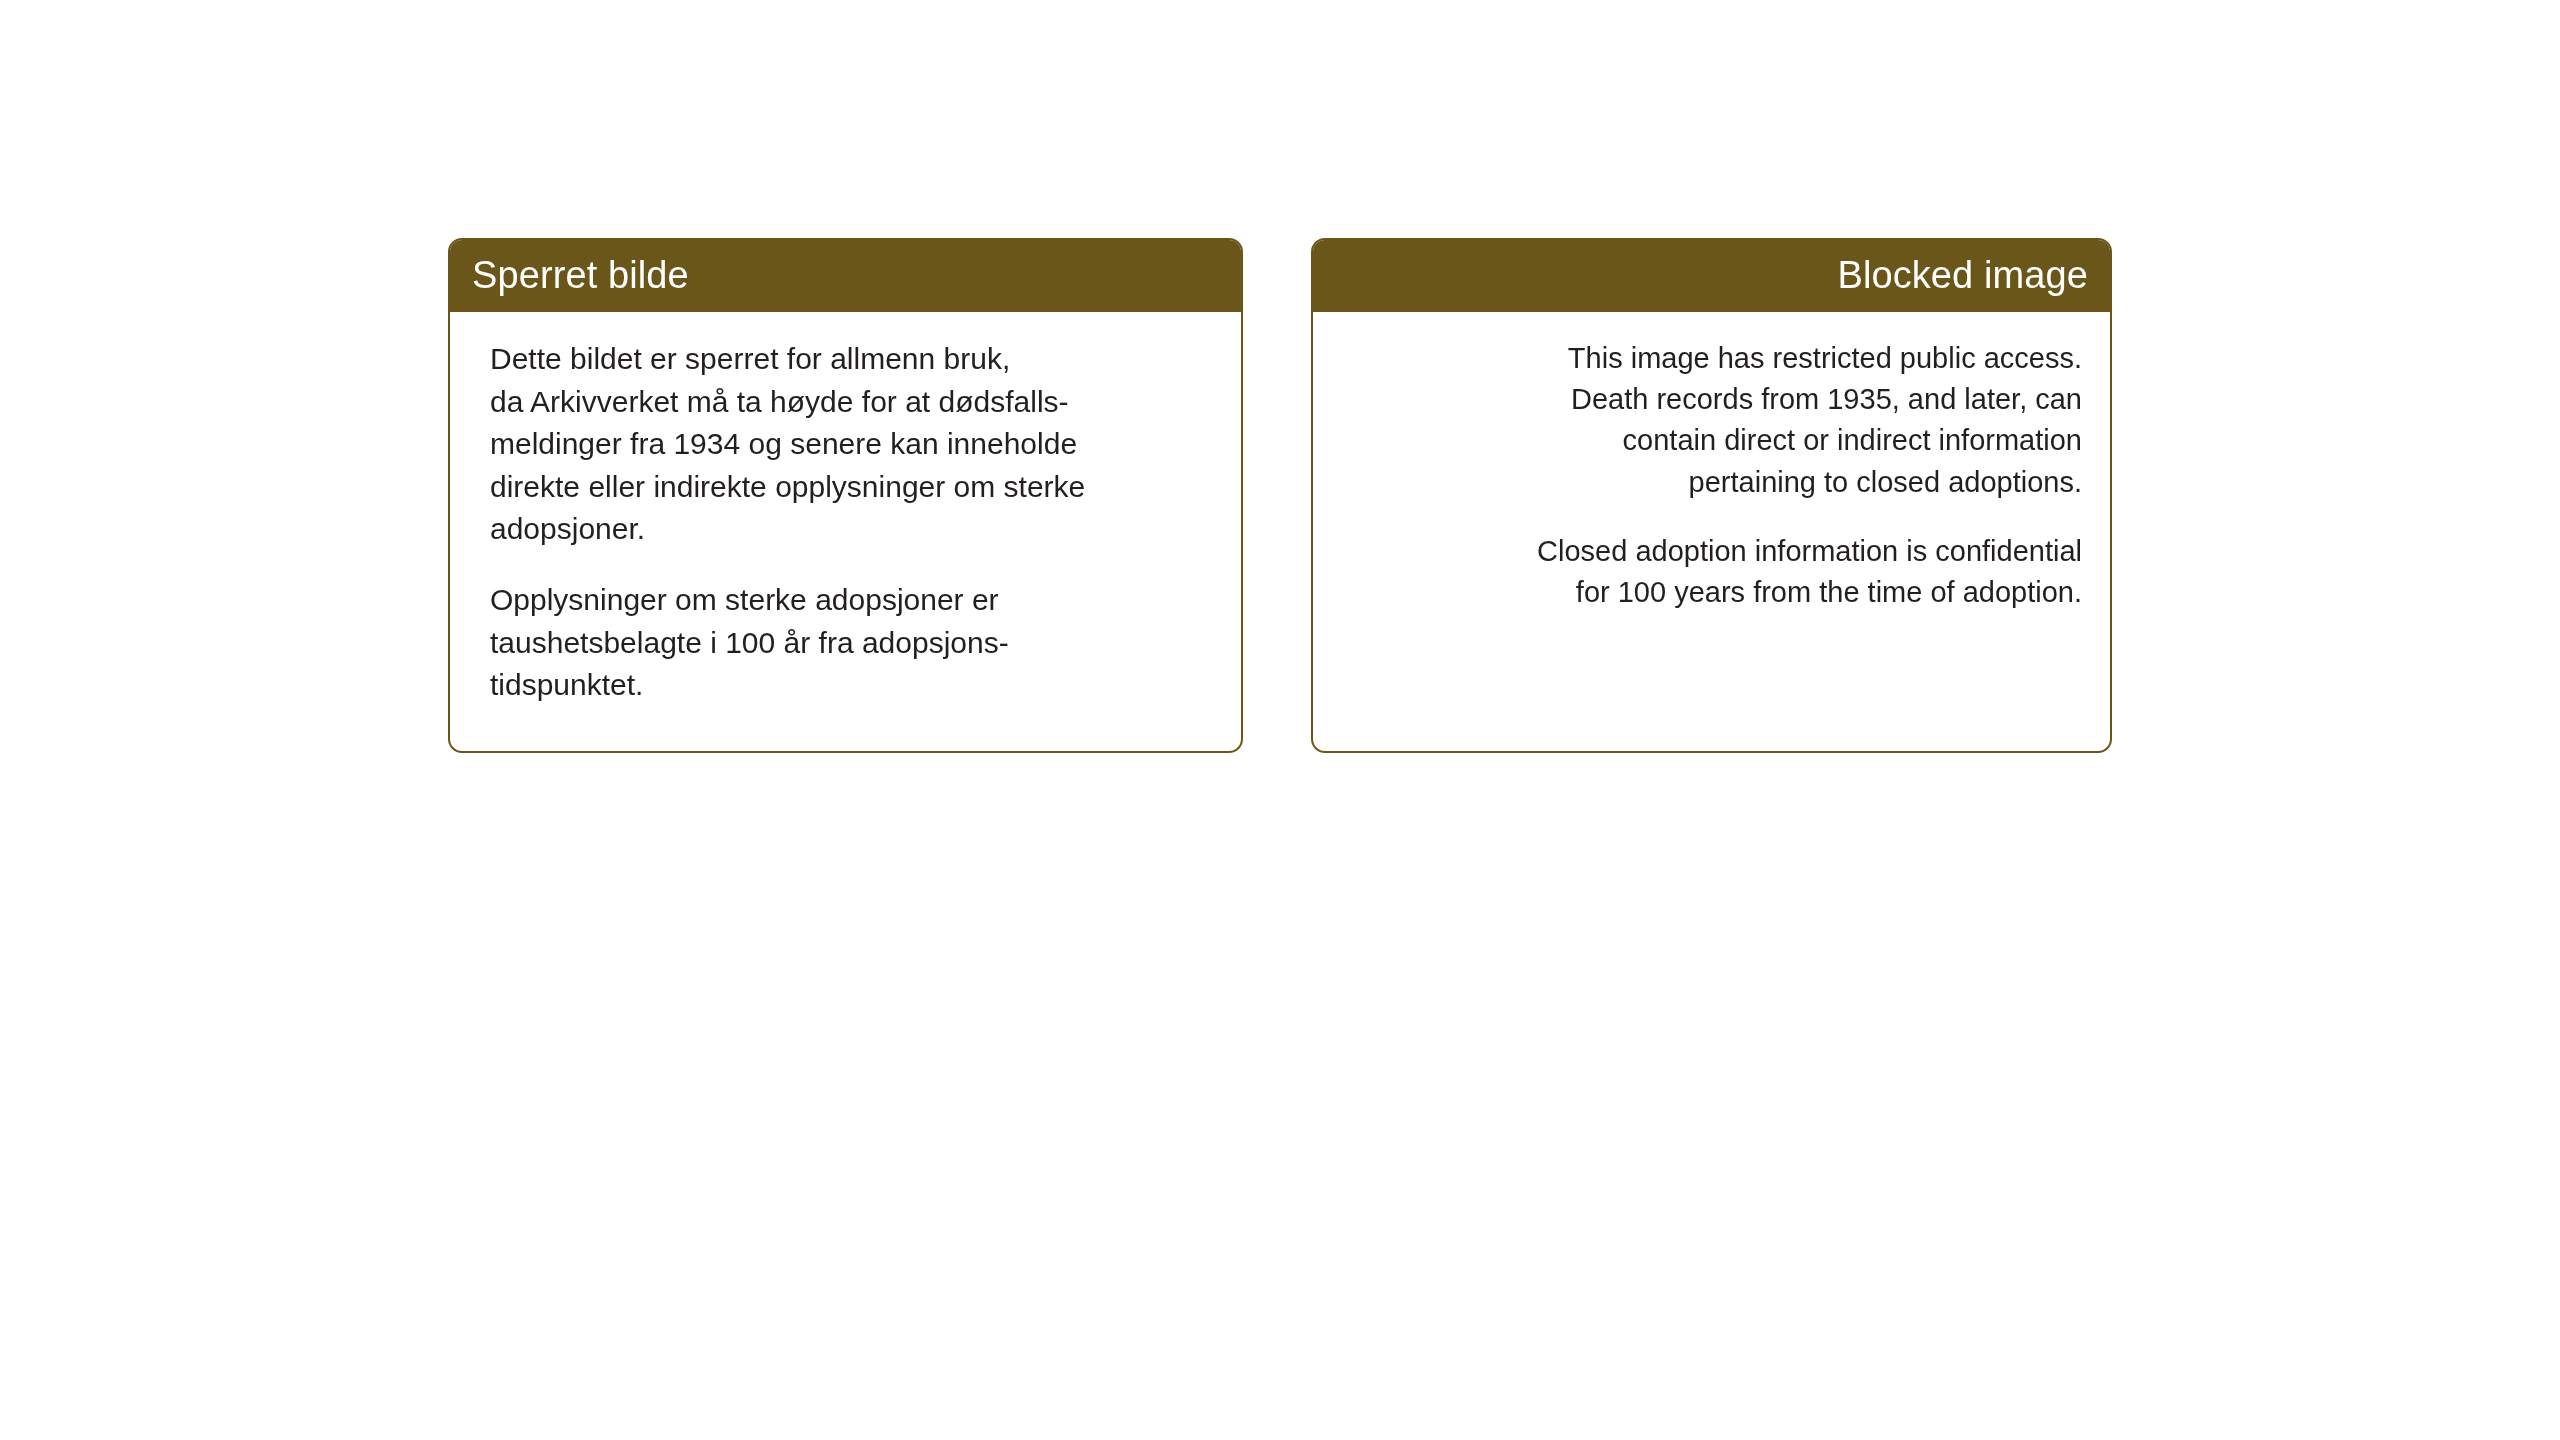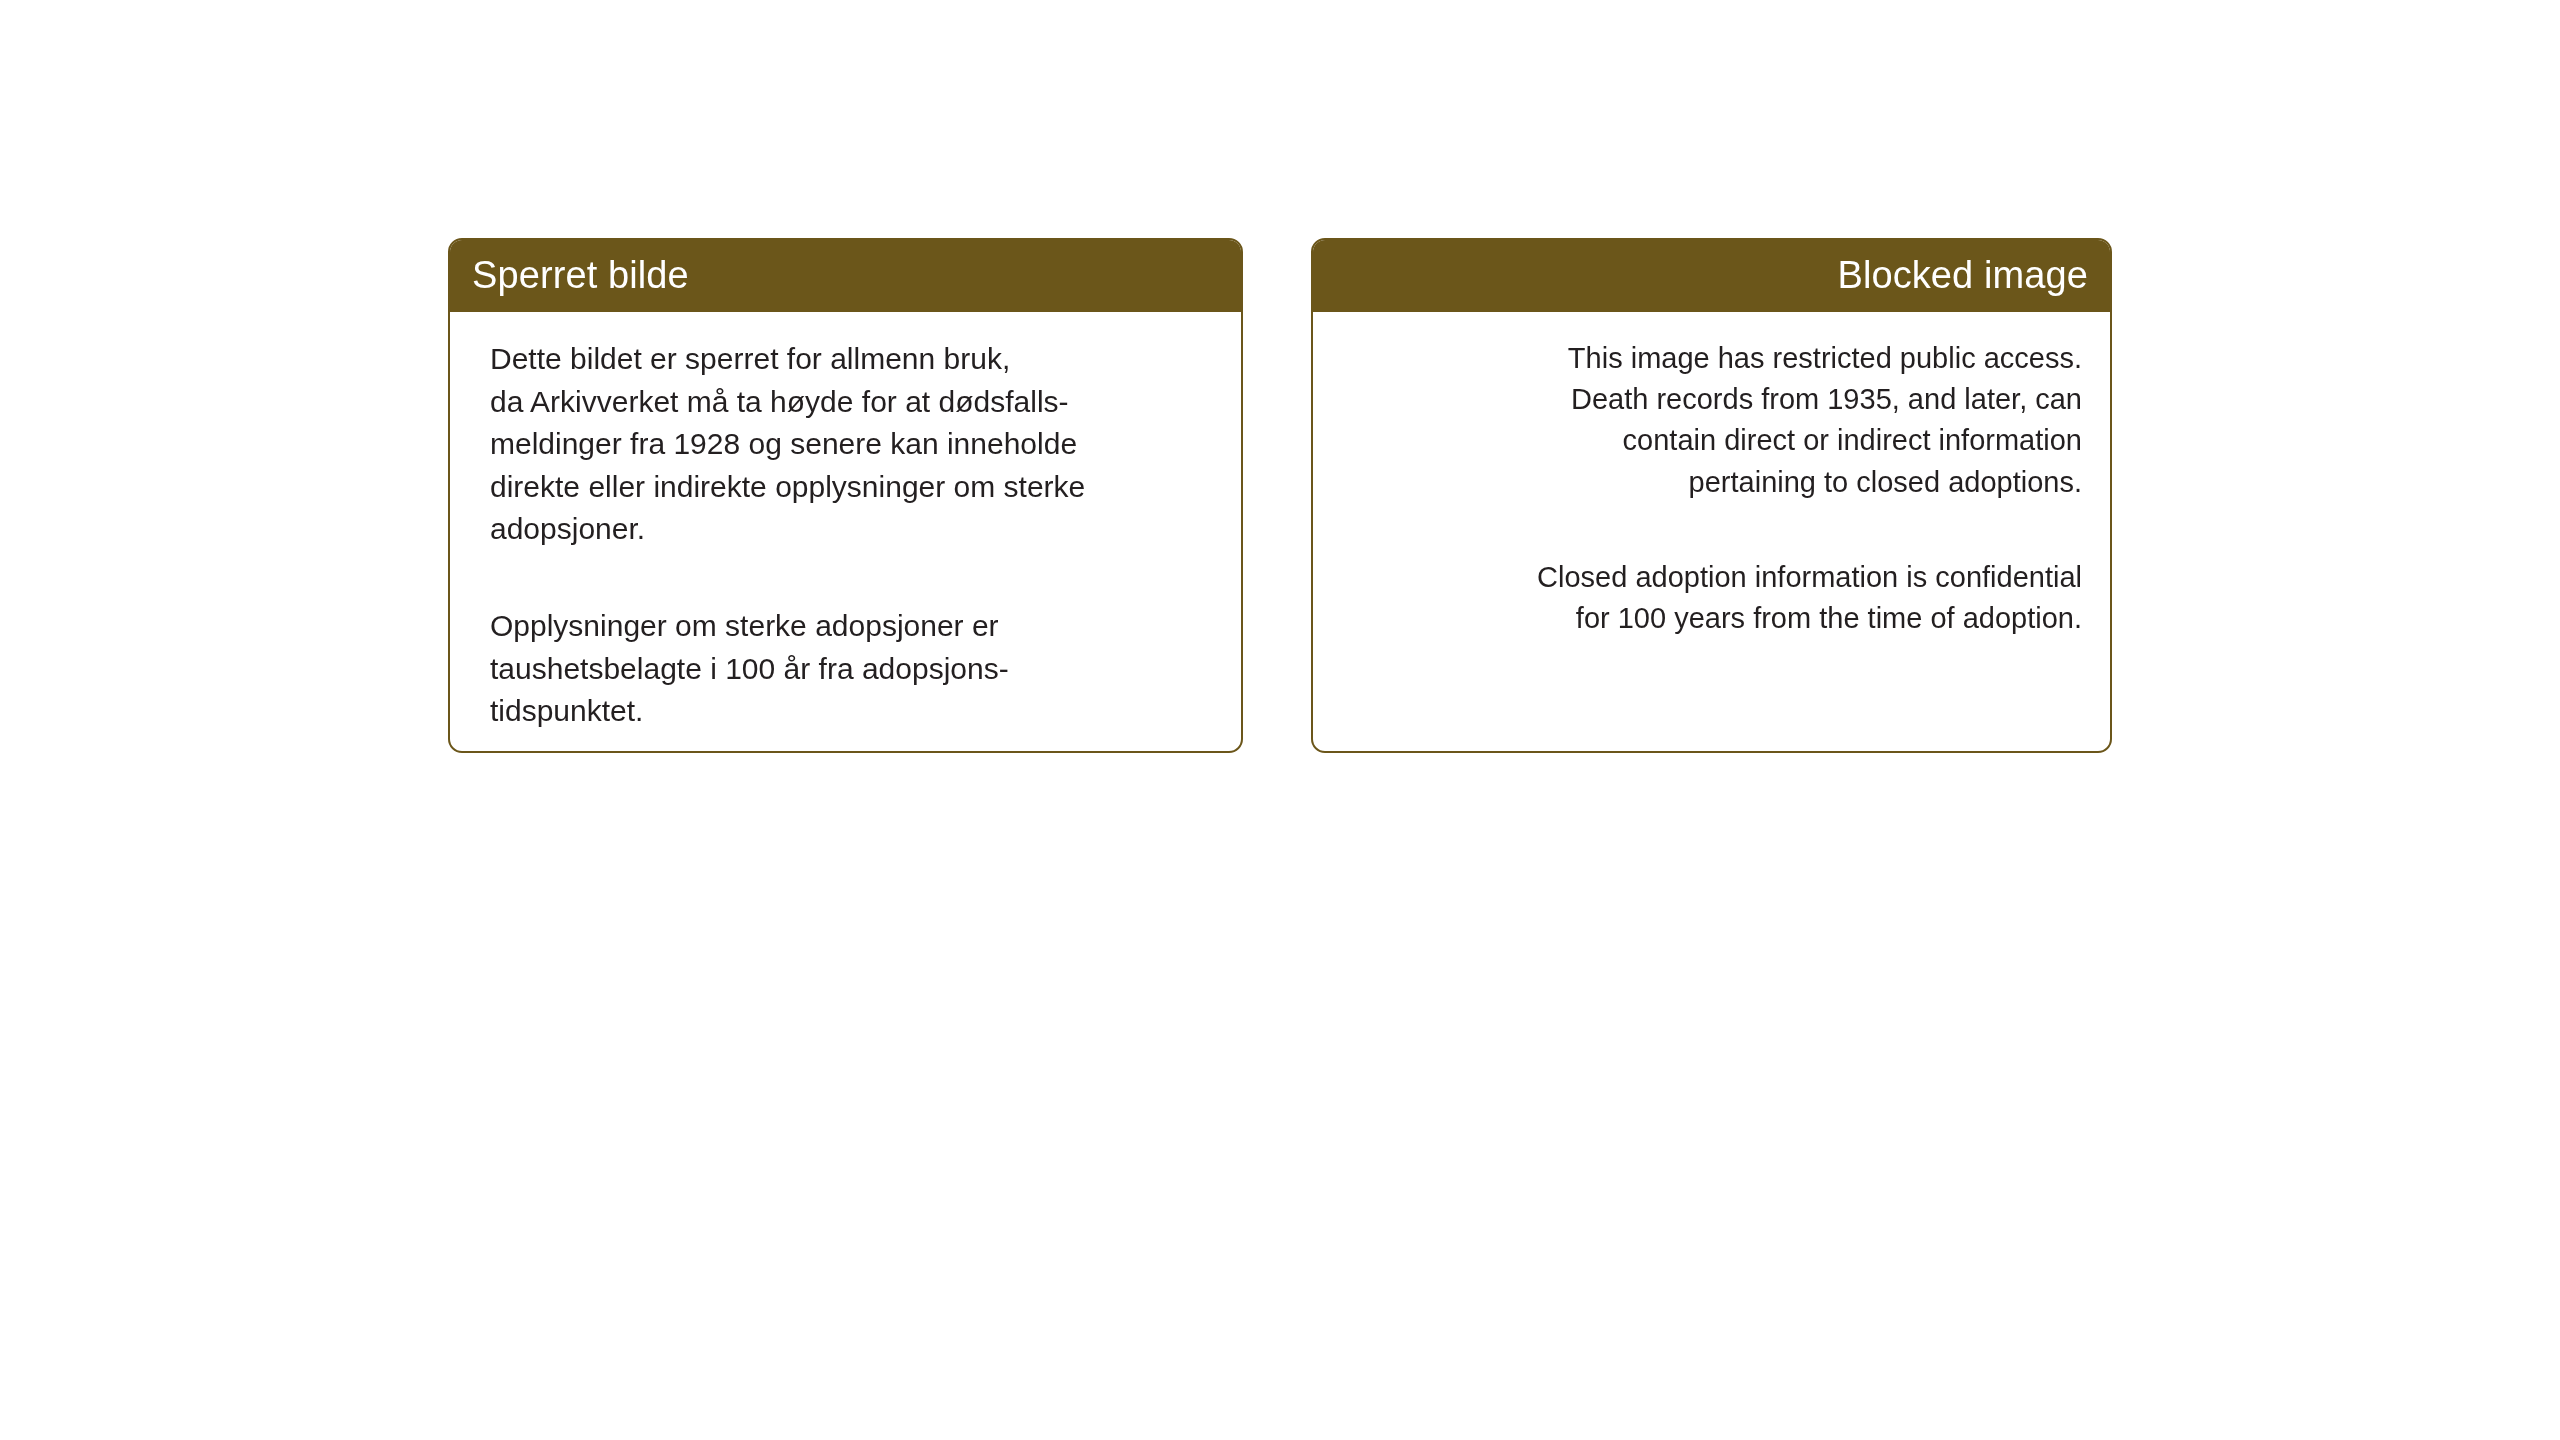--- a/index.html
+++ b/index.html
@@ -59,34 +59,34 @@
   .card-en .card-body {
     padding-left: 58px;
     font-size: 29px;
     line-height: 1.42;
   }
   .para {
     margin: 0;
     white-space: pre-line;
   }
   .para + .para {
-    margin-top: 54px;
+    margin-top: 28px;
   }
 </style>
 </head>
 <body>
 
 <div class="stage">
 
   <div class="notice-card card-no">
     <div class="card-header">Sperret bilde</div>
     <div class="card-body">
       <p class="para">Dette bildet er sperret for allmenn bruk,
 da Arkivverket må ta høyde for at dødsfalls-
-meldinger fra 1928 og senere kan inneholde
+meldinger fra 1934 og senere kan inneholde
 direkte eller indirekte opplysninger om sterke
 adopsjoner.</p>
       <p class="para">Opplysninger om sterke adopsjoner er
 taushetsbelagte i 100 år fra adopsjons-
 tidspunktet.</p>
     </div>
   </div>
 
   <div class="notice-card card-en">
     <div class="card-header">Blocked image</div>

